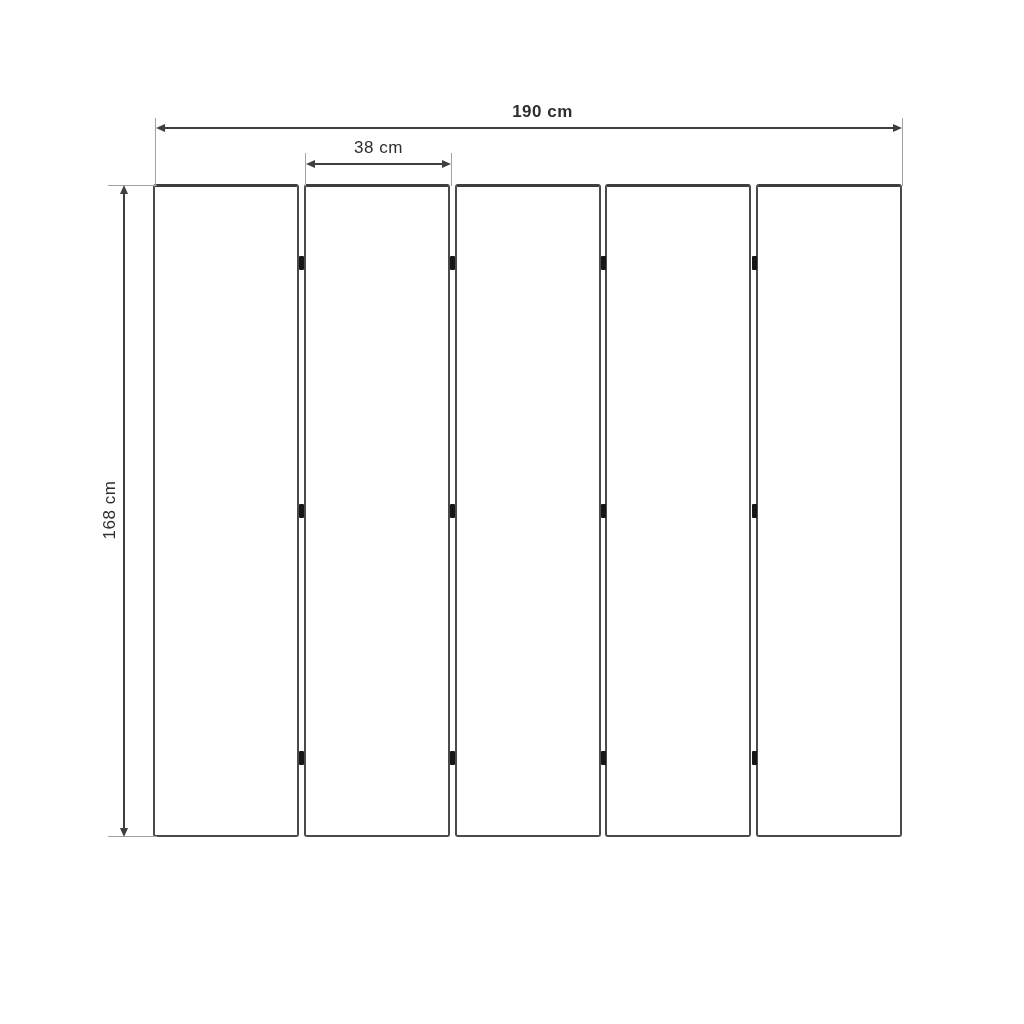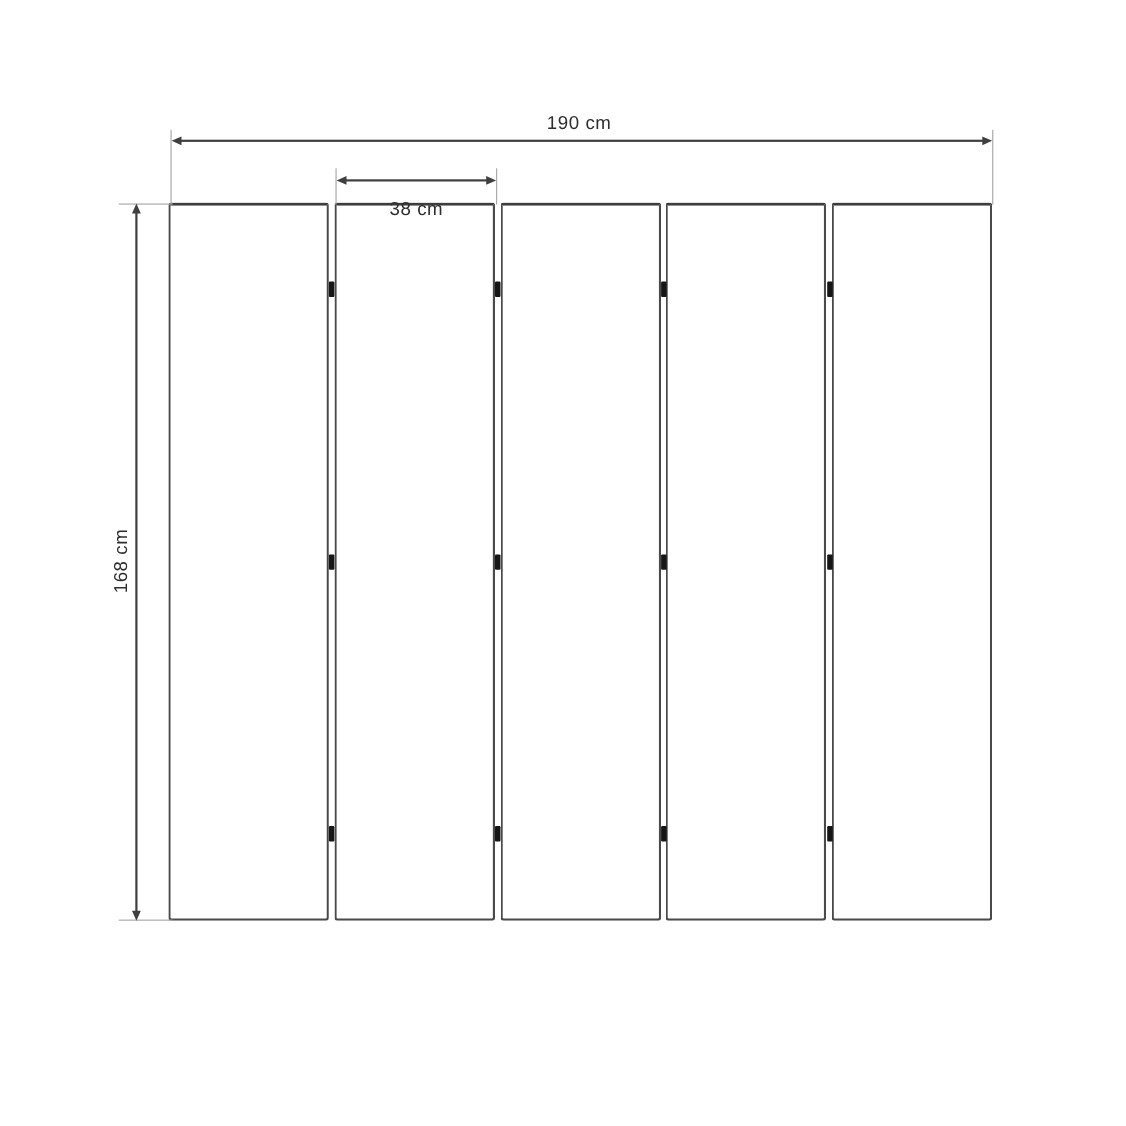--- a/index.html
+++ b/index.html
@@ -104,22 +104,22 @@
 
   
   .dim-label {
     position: absolute;
     color: #2e2e2e;
     font-size: 17px;
     letter-spacing: 0.5px;
     text-align: center;
     white-space: nowrap;
   }
-  .label-total-width { left: 153px; width: 747px; top: 102px; }
-  .label-panel-width { left: 306px; width: 145px; top: 138px; margin-top: 42px; }
+  .label-total-width { left: 169px; width: 747px; top: 102px; font-weight: bold; }
+  .label-panel-width { left: 306px; width: 145px; top: 138px; }
   .label-height {
     left: 53px;
     top: 500px;
     width: 114px;
     transform: rotate(-90deg);
   }
 </style>
 </head>
 <body>
 

